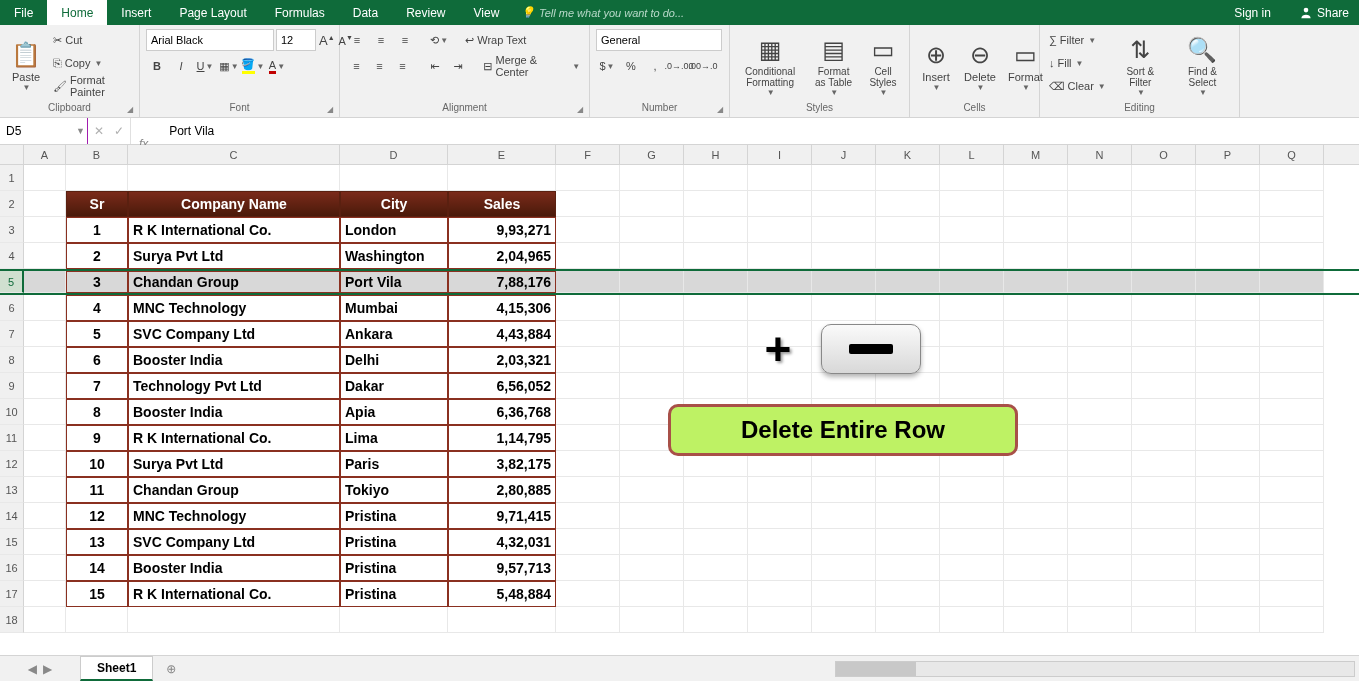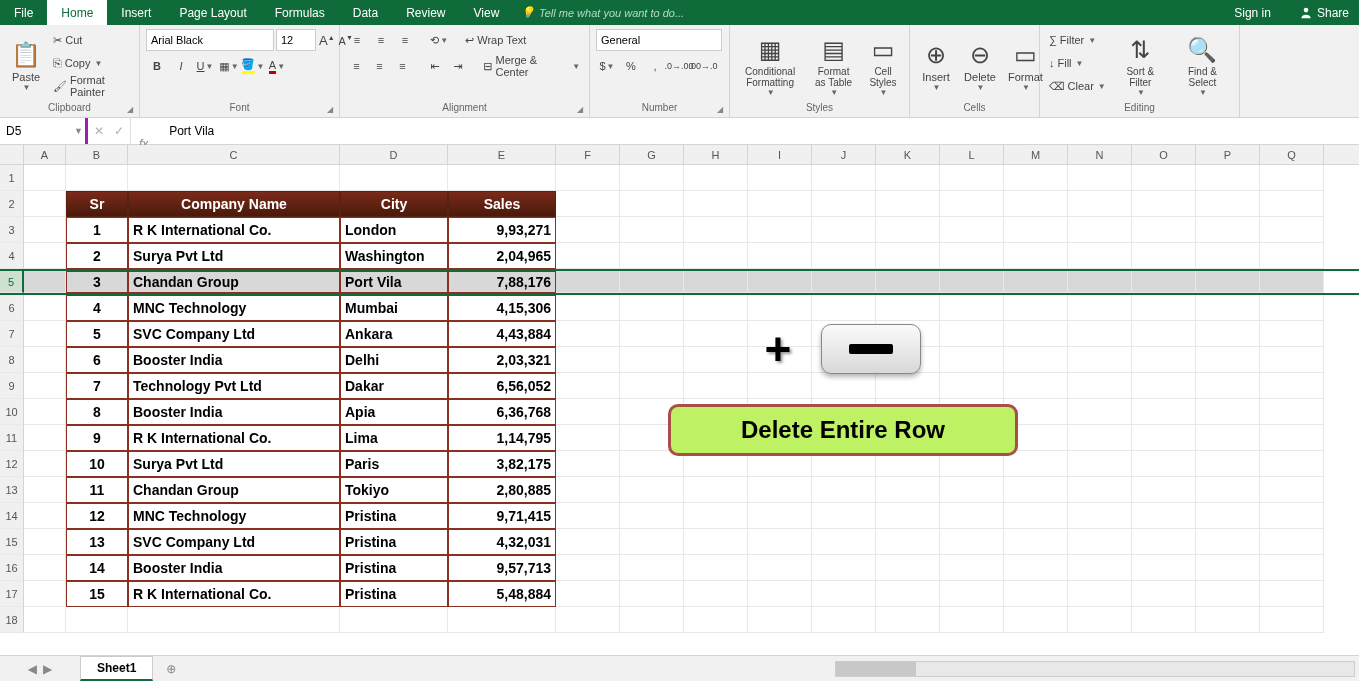--- a/index.html
+++ b/index.html
@@ -27,21 +27,21 @@
 .ribbon .btn-col .icon-lg { width: 32px; height: 32px; font-size: 24px; }
 .ribbon .btn-row { display: flex; align-items: center; gap: 3px; padding: 1px 3px; cursor: pointer; height: 22px; }
 .ribbon .vstack { display: flex; flex-direction: column; gap: 1px; }
 .ribbon .hstack { display: flex; align-items: center; gap: 2px; }
 .ribbon select, .ribbon .combo { height: 22px; font-size: 11px; border: 1px solid #ccc; background: #fff; padding: 0 4px; }
 .ribbon .icon-box { width: 22px; height: 22px; border: 1px solid transparent; display: flex; align-items: center; justify-content: center; cursor: pointer; }
 .ribbon .caret { font-size: 8px; color: #666; margin-left: 1px; }
 
 
 .formulabar { height: 27px; border-bottom: 1px solid #d4d4d4; display: flex; align-items: stretch; font-size: 12px; }
-.namebox { width: 88px; border-right: 3px solid #a21caf; display: flex; align-items: center; padding: 0 6px; position: relative; }
+.namebox { width: 88px; border-right: 1px solid #a21caf; display: flex; align-items: center; padding: 0 6px; position: relative; }
 .namebox .dd { position: absolute; right: 2px; font-size: 9px; color: #888; }
 .fx-controls { display: flex; align-items: center; border-right: 1px solid #e0e0e0; padding: 0 6px; gap: 10px; color: #b0b0b0; }
 .fx-label { width: 30px; display: flex; align-items: center; justify-content: center; font-style: italic; color: #888; border-right: 5px solid #14b8a6; margin-top: 26px; }
 .fx-input { flex: 1; display: flex; align-items: center; padding: 0 8px; }
 
 
 .grid-area { position: relative; height: 506px; overflow: hidden; }
 .col-headers { display: flex; height: 20px; background: #f0f0f0; border-bottom: 1px solid #d4d4d4; }
 .corner-cell { width: 24px; border-right: 1px solid #d4d4d4; background: #f0f0f0; }
 .col-h { border-right: 1px solid #d4d4d4; text-align: center; font-size: 11px; color: #555; display: flex; align-items: center; justify-content: center; background: #f0f0f0; }

